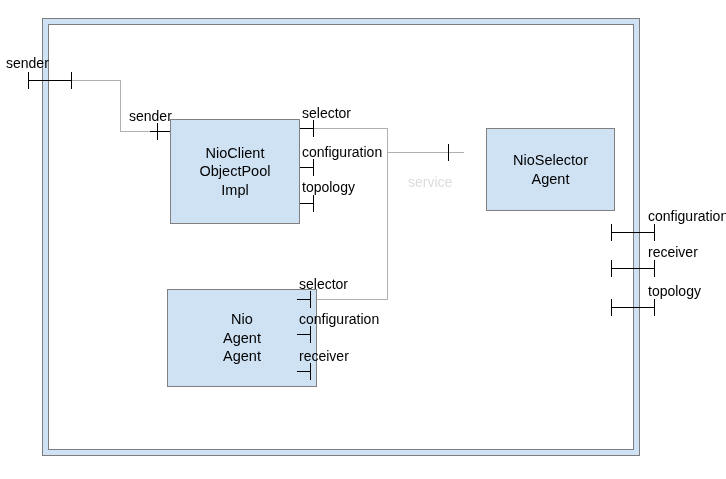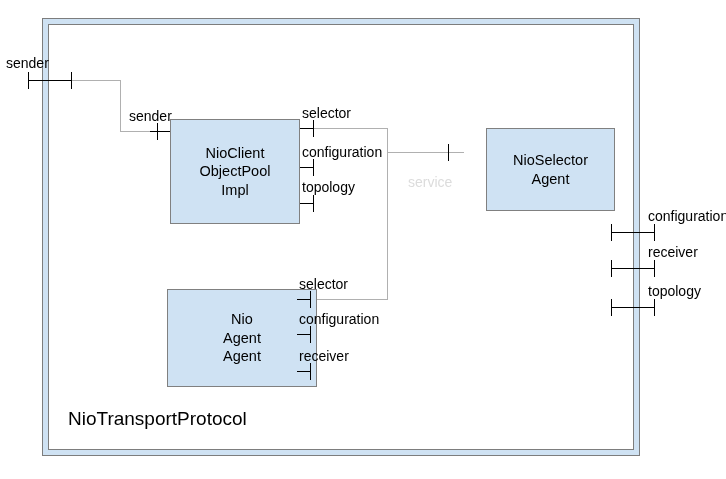--- a/index.html
+++ b/index.html
@@ -188,15 +188,14 @@
   <div class="component" id="comp-selector">
     <div>
       <span>NioSelector</span>
       <span>Agent</span>
     </div>
   </div>
 
   <div class="tick" style="left:448px; top:144px; height:17px;"></div>
   <div class="port-label faded" style="left:408px; top:174px;">service</div>
 
-  <div class="frame-title">NioTransportProtocol</div>
 
 </div>
 
 </body></html>

